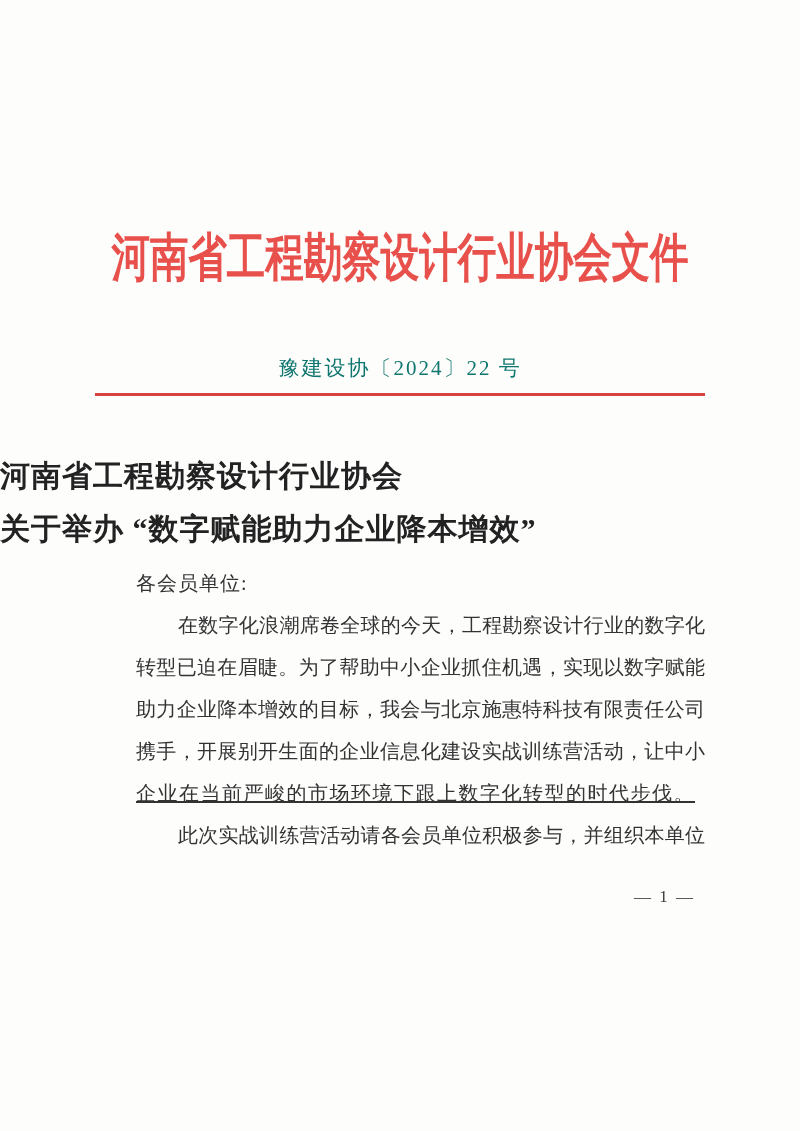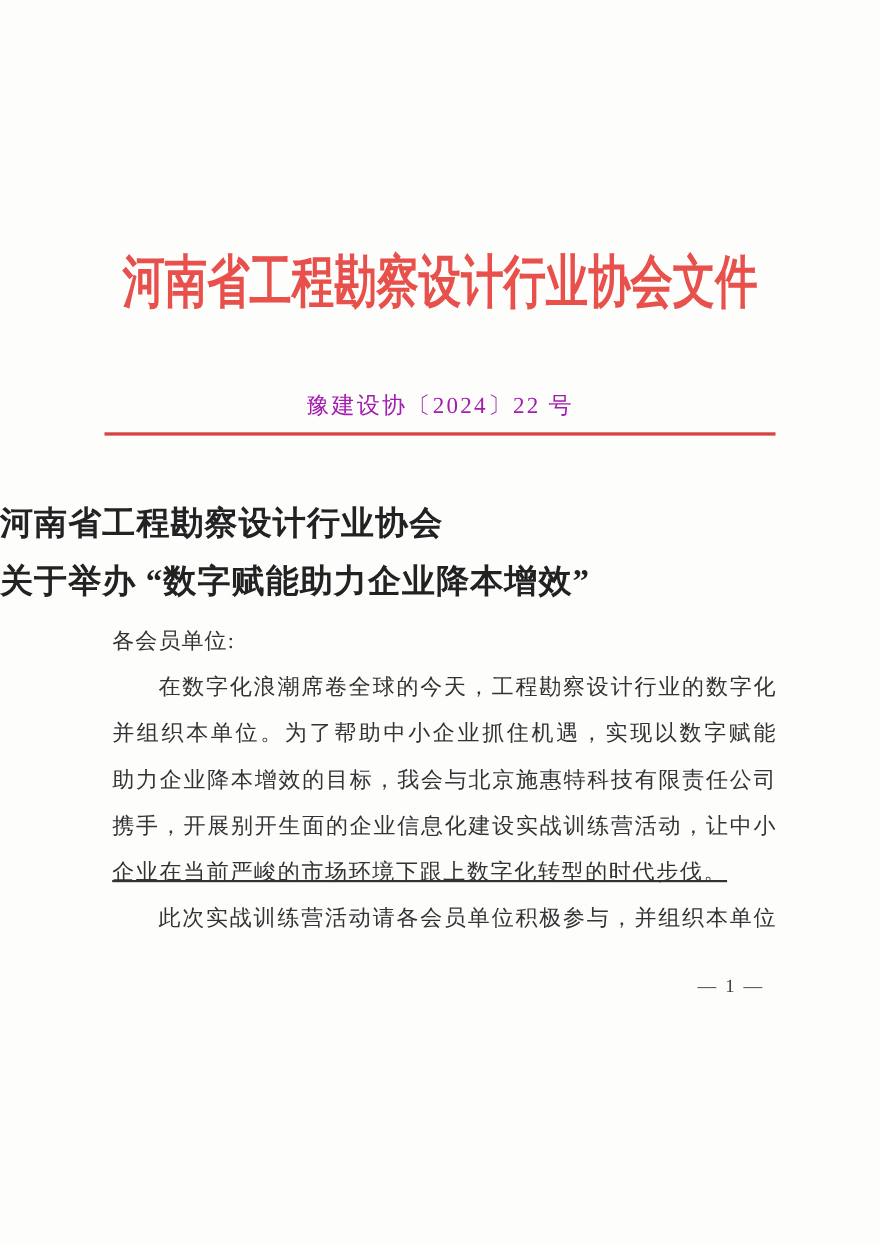--- a/index.html
+++ b/index.html
@@ -37,21 +37,21 @@
     transform-origin:400px 50%;
     letter-spacing:0;
   }
   
   .doc-number{
     margin-top:67px;
     width:800px;
     text-align:center;
     font-size:21px;
     line-height:28px;
-    color:#a21caf;
+    color:#0f766e;
     letter-spacing:2px;
   }
   
   .red-rule{
     margin:11px auto 0 auto;
     width:610px;
     height:3px;
     background:var(--rule-red);
   }
   
@@ -71,20 +71,21 @@
     width:603px;
     margin-top:7px;
     font-size:20px;
     color:var(--text);
   }
   .bline{
     height:42px;
     line-height:42px;
     white-space:nowrap;
     letter-spacing:1px;
+    margin-left:34px;
   }
   .bline.j{
     white-space:normal;
     text-align:justify;
     text-align-last:justify;
     letter-spacing:0;
   }
   .bline.ind{ text-indent:42px; }
   .bline.sp{ letter-spacing:1.5px; white-space:nowrap;text-decoration:underline; }
   .bline.heading{
@@ -118,21 +119,21 @@
 
   <div class="notice-title">
     <div>河南省工程勘察设计行业协会</div>
     <div>关于举办 “数字赋能助力企业降本增效”</div>
   </div>
 
   <div class="body-block">
     <div class="bline">各会员单位:</div>
 
     <div class="bline ind j">在数字化浪潮席卷全球的今天，工程勘察设计行业的数字化</div>
-    <div class="bline j">并组织本单位。为了帮助中小企业抓住机遇，实现以数字赋能</div>
+    <div class="bline j">转型已迫在眉睫。为了帮助中小企业抓住机遇，实现以数字赋能</div>
     <div class="bline j">助力企业降本增效的目标，我会与北京施惠特科技有限责任公司</div>
     <div class="bline j">携手，开展别开生面的企业信息化建设实战训练营活动，让中小</div>
     <div class="bline sp">企业在当前严峻的市场环境下跟上数字化转型的时代步伐。</div>
     <div class="bline ind j">此次实战训练营活动请各会员单位积极参与，并组织本单位</div>
 
   </div>
 
   <div class="page-number">— 1 —</div>
 
 </div>

